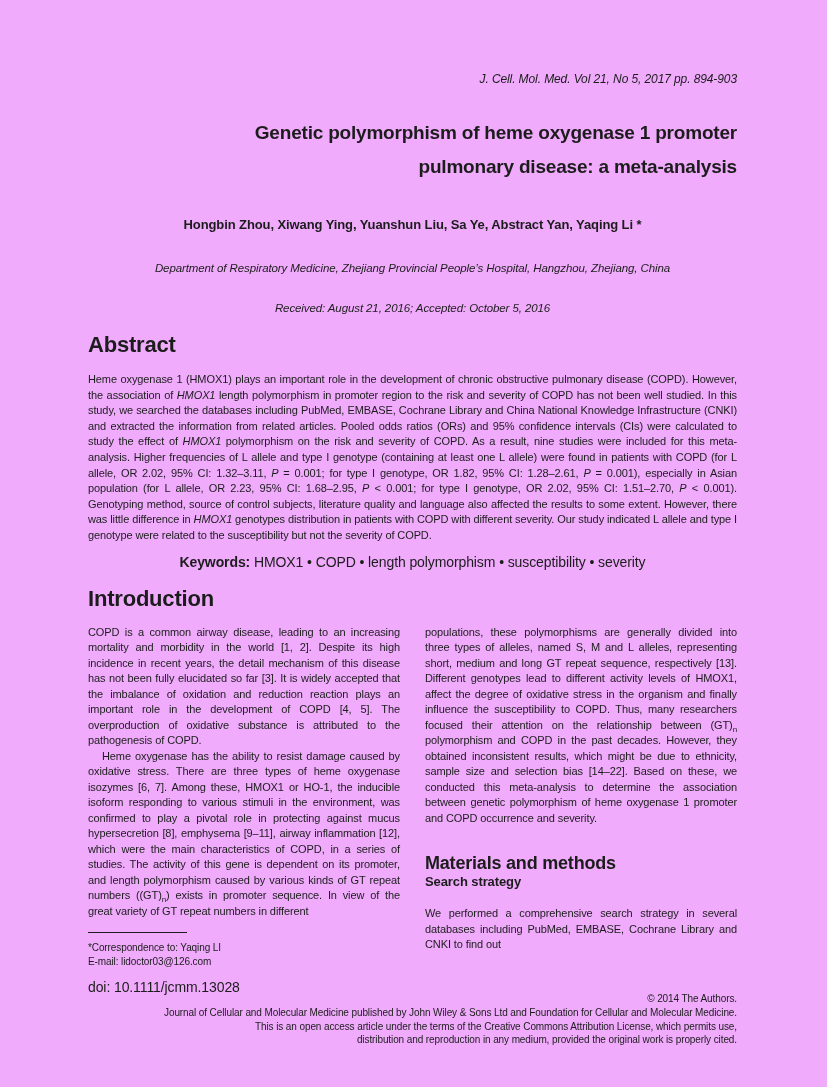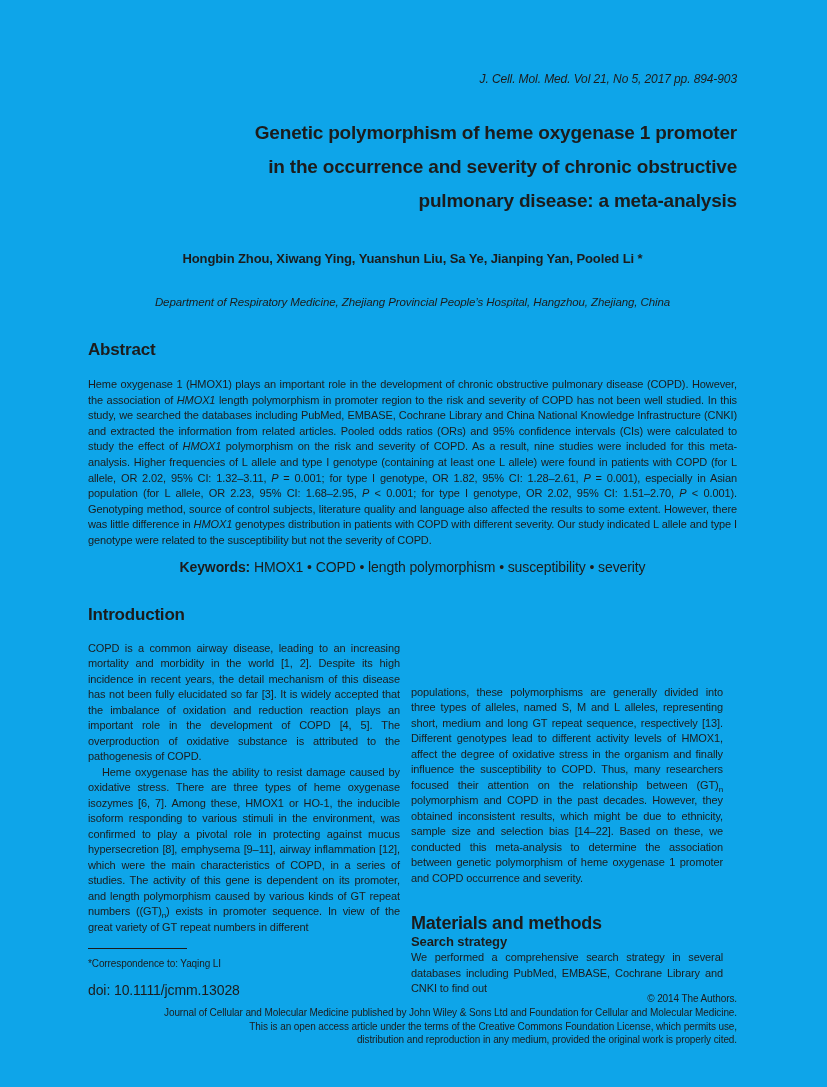--- a/index.html
+++ b/index.html
@@ -6,21 +6,21 @@
   html, body { background: #ffffff; }
   body {
     font-family: "Liberation Sans", "DejaVu Sans", sans-serif;
     color: #1c1c1c;
     -webkit-font-smoothing: antialiased;
   }
   .page {
     position: relative;
     width: 827px;
     height: 1087px;
-    background: #0ea5e9;
+    background: #f0abfc;
     overflow: hidden;
     padding: 0 90px 0 88px;
     letter-spacing: -0.1px;
   }
   .journal-ref {
     padding-top: 72px;
     text-align: right;
     font-style: italic;
     font-size: 12px;
     line-height: 14px;
@@ -48,65 +48,64 @@
     line-height: 14px;
   }
   .received {
     margin-top: 26px;
     text-align: center;
     font-style: italic;
     font-size: 11.5px;
     line-height: 14px;
   }
   h2.section {
-    margin-top: 31px;
-    font-size: 17px;
+    margin-top: 20px;
+    font-size: 22px;
     line-height: 20px;
     font-weight: bold;
     letter-spacing: -0.2px;
   }
   .abstract-body {
     margin-top: 17px;
     font-size: 11px;
     line-height: 15.6px;
     text-align: justify;
   }
   .keywords {
     margin-top: 11px;
     text-align: center;
     font-size: 14px;
     line-height: 14px;
   }
   .keywords .kw-label { font-weight: bold; }
   .columns {
     display: flex;
-    gap: 11px;
+    gap: 25px;
     margin-top: 16px;
-    align-items: flex-end;
   }
   .col { width: 312px; }
   .col p {
     font-size: 11px;
     line-height: 15.5px;
     text-align: justify;
   }
   .col p.indent { text-indent: 14px; }
   h2.section-col {
     margin-top: 27px;
     font-size: 18px;
     line-height: 21px;
     font-weight: bold;
     letter-spacing: -0.2px;
   }
   h3.subsection {
     font-size: 13px;
     line-height: 16px;
     font-weight: bold;
   }
-  .col .after-sub { }
+  .col .after-sub { margin-top: 16px; }
   .footnote { margin-top: 13px; }
   .foot-rule {
     width: 99px;
     border-top: 1.3px solid #1c1c1c;
     margin-bottom: 8px;
   }
   .footnote-line {
     font-size: 10px;
     line-height: 13.5px;
     text-align: left;
@@ -129,58 +128,59 @@
 </style>
 </head>
 <body>
 
 <div class="page">
 
   <div class="journal-ref">J. Cell. Mol. Med. Vol 21, No 5, 2017 pp. 894-903</div>
 
   <div class="title">
     <div>Genetic polymorphism of heme oxygenase 1 promoter</div>
-    <div>in the occurrence and severity of chronic obstructive</div>
     <div>pulmonary disease: a meta-analysis</div>
   </div>
 
-  <div class="authors">Hongbin Zhou, Xiwang Ying, Yuanshun Liu, Sa Ye, Jianping Yan, Pooled Li *</div>
+  <div class="authors">Hongbin Zhou, Xiwang Ying, Yuanshun Liu, Sa Ye, Abstract Yan, Yaqing Li *</div>
 
   <div class="affiliation">Department of Respiratory Medicine, Zhejiang Provincial People’s Hospital, Hangzhou, Zhejiang, China</div>
 
+  <div class="received">Received: August 21, 2016; Accepted: October 5, 2016</div>
 
   <h2 class="section">Abstract</h2>
 
   <p class="abstract-body"><span>Heme oxygenase 1 (HMOX1) plays an important role in the development of chronic obstructive pulmonary disease (COPD). However, the association of </span><span style="font-style: italic;">HMOX1</span><span> length polymorphism in promoter region to the risk and severity of COPD has not been well studied. In this study, we searched the databases including PubMed, EMBASE, Cochrane Library and China National Knowledge Infrastructure (CNKI) and extracted the information from related articles. Pooled odds ratios (ORs) and 95% confidence intervals (CIs) were calculated to study the effect of </span><span style="font-style: italic;">HMOX1</span><span> polymorphism on the risk and severity of COPD. As a result, nine studies were included for this meta-analysis. Higher frequencies of L allele and type I genotype (containing at least one L allele) were found in patients with COPD (for L allele, OR 2.02, 95% CI: 1.32–3.11, </span><span style="font-style: italic;">P</span><span> = 0.001; for type I genotype, OR 1.82, 95% CI: 1.28–2.61, </span><span style="font-style: italic;">P</span><span> = 0.001), especially in Asian population (for L allele, OR 2.23, 95% CI: 1.68–2.95, </span><span style="font-style: italic;">P</span><span> &lt; 0.001; for type I genotype, OR 2.02, 95% CI: 1.51–2.70, </span><span style="font-style: italic;">P</span><span> &lt; 0.001). Genotyping method, source of control subjects, literature quality and language also affected the results to some extent. However, there was little difference in </span><span style="font-style: italic;">HMOX1</span><span> genotypes distribution in patients with COPD with different severity. Our study indicated L allele and type I genotype were related to the susceptibility but not the severity of COPD.</span></p>
 
   <div class="keywords">
     <span class="kw-label">Keywords:</span>
     <span> HMOX1 • COPD • length polymorphism • susceptibility • severity</span>
   </div>
 
   <h2 class="section">Introduction</h2>
 
   <div class="columns">
     <div class="col">
       <p><span>COPD is a common airway disease, leading to an increasing mortality and morbidity in the world [1, 2]. Despite its high incidence in recent years, the detail mechanism of this disease has not been fully elucidated so far [3]. It is widely accepted that the imbalance of oxidation and reduction reaction plays an important role in the development of COPD [4, 5]. The overproduction of oxidative substance is attributed to the pathogenesis of COPD.</span></p>
       <p class="indent"><span>Heme oxygenase has the ability to resist damage caused by oxidative stress. There are three types of heme oxygenase isozymes [6, 7]. Among these, HMOX1 or HO-1, the inducible isoform responding to various stimuli in the environment, was confirmed to play a pivotal role in protecting against mucus hypersecretion [8], emphysema [9–11], airway inflammation [12], which were the main characteristics of COPD, in a series of studies. The activity of this gene is dependent on its promoter, and length polymorphism caused by various kinds of GT repeat numbers ((GT)</span><sub>n</sub><span>) exists in promoter sequence. In view of the great variety of GT repeat numbers in different</span></p>
       <div class="footnote">
         <div class="foot-rule"></div>
         <div class="footnote-line">*Correspondence to: Yaqing LI</div>
+        <div class="footnote-line">E-mail: lidoctor03@126.com</div>
         <div class="doi-line">doi: 10.1111/jcmm.13028</div>
       </div>
     </div>
     <div class="col">
       <p><span>populations, these polymorphisms are generally divided into three types of alleles, named S, M and L alleles, representing short, medium and long GT repeat sequence, respectively [13]. Different genotypes lead to different activity levels of HMOX1, affect the degree of oxidative stress in the organism and finally influence the susceptibility to COPD. Thus, many researchers focused their attention on the relationship between (GT)</span><sub>n</sub><span> polymorphism and COPD in the past decades. However, they obtained inconsistent results, which might be due to ethnicity, sample size and selection bias [14–22]. Based on these, we conducted this meta-analysis to determine the association between genetic polymorphism of heme oxygenase 1 promoter and COPD occurrence and severity.</span></p>
       <h2 class="section-col">Materials and methods</h2>
       <h3 class="subsection">Search strategy</h3>
       <p class="after-sub">We performed a comprehensive search strategy in several databases including PubMed, EMBASE, Cochrane Library and CNKI to find out</p>
     </div>
   </div>
 
   <div class="footer">
     <div>© 2014 The Authors.</div>
     <div>Journal of Cellular and Molecular Medicine published by John Wiley &amp; Sons Ltd and Foundation for Cellular and Molecular Medicine.</div>
-    <div>This is an open access article under the terms of the Creative Commons Foundation License, which permits use,</div>
+    <div>This is an open access article under the terms of the Creative Commons Attribution License, which permits use,</div>
     <div>distribution and reproduction in any medium, provided the original work is properly cited.</div>
   </div>
 
 </div>
 
 </body></html>

